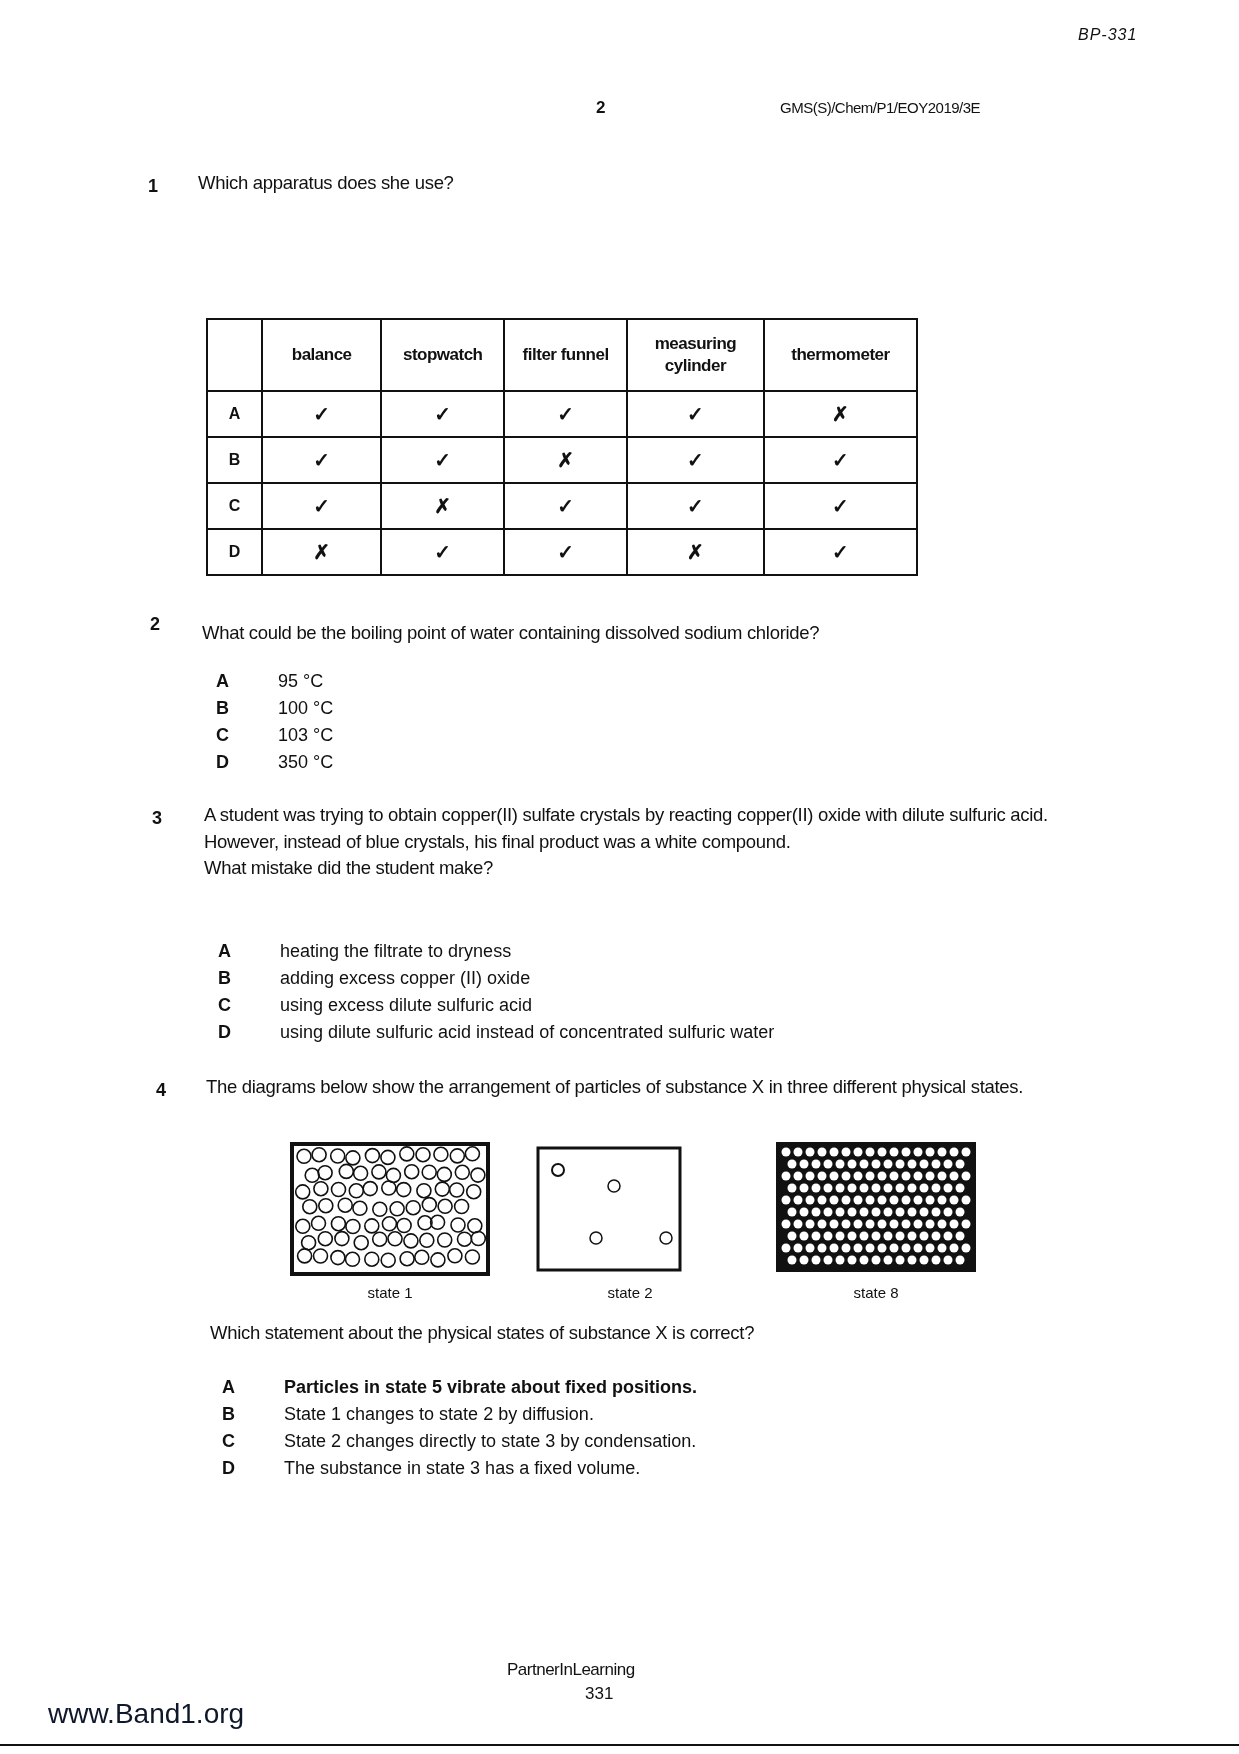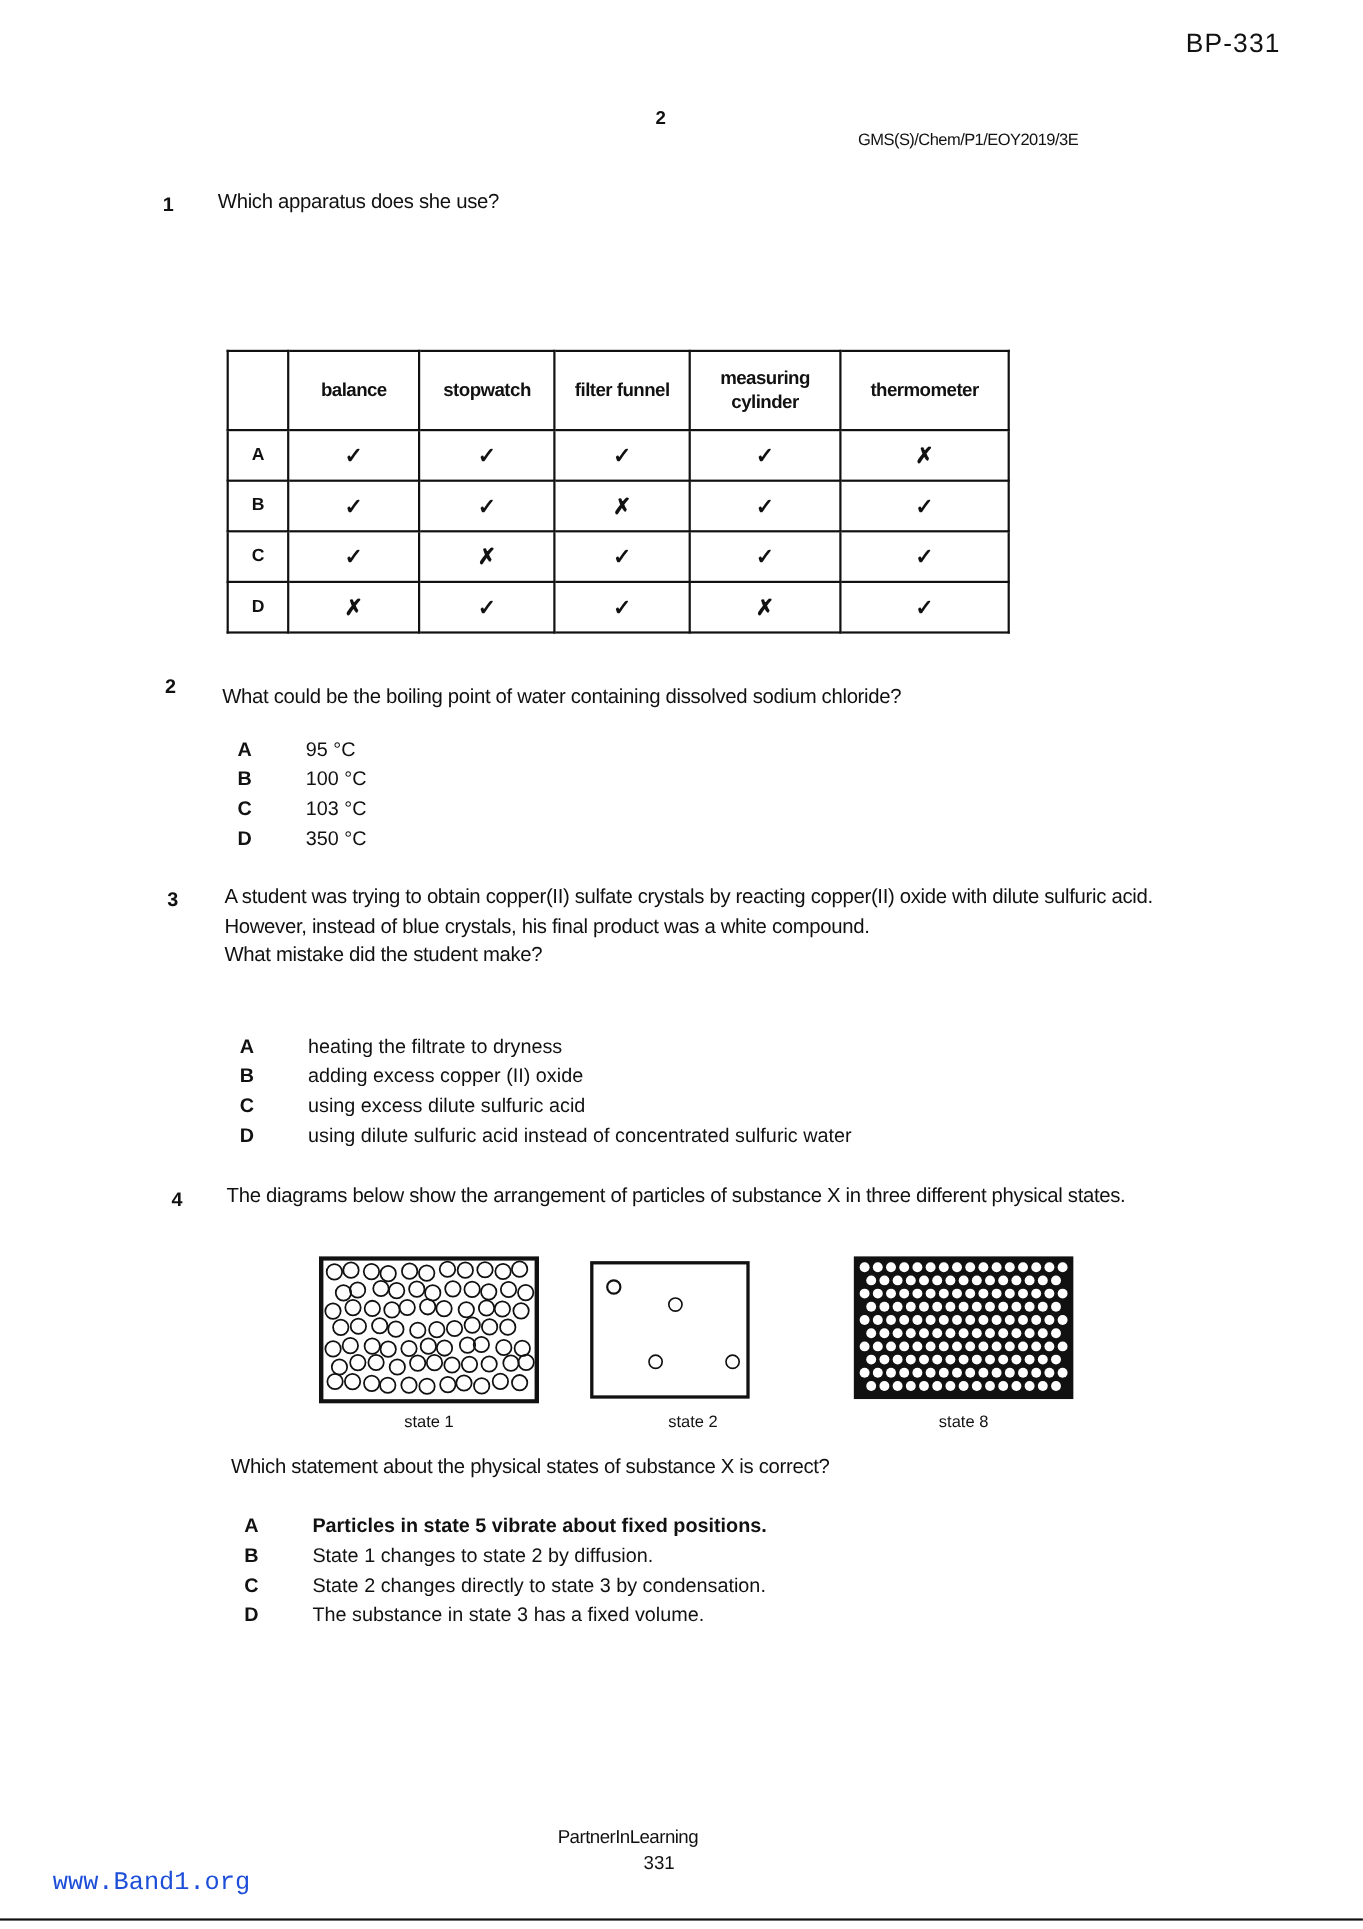--- a/index.html
+++ b/index.html
@@ -1,35 +1,35 @@
 <!DOCTYPE html>
 <html><head>
 <meta charset="utf-8">
 <style>
   html, body { margin: 0; padding: 0; background: #ffffff; }
   body { width: 1239px; height: 1754px; position: relative; overflow: hidden;
          font-family: "Liberation Sans", sans-serif; color: #111; }
   .abs { position: absolute; }
-  .code-top { left: 1078px; top: 26px; font-size: 24px; letter-spacing: 1px; font-family: "Liberation Sans", sans-serif; }
+  .code-top { left: 1078px; top: 26px; font-size: 16px; letter-spacing: 1px; font-family: "Liberation Sans", sans-serif; font-style: italic; }
   .page-num { left: 596px; top: 98px; font-size: 17px; font-weight: bold; }
-  .paper-code { left: 780px; top: 99px; font-size: 15px; letter-spacing: -0.5px; margin-top: 20px; }
+  .paper-code { left: 780px; top: 99px; font-size: 15px; letter-spacing: -0.5px; }
   .qnum { font-size: 18px; font-weight: bold; }
   .qtext { font-size: 18.5px; line-height: 26.5px; letter-spacing: -0.3px; }
   .opts { font-size: 18px; line-height: 27px; }
   .opt { display: flex; }
   .opt .lt { width: 62px; font-weight: bold; }
   table.app { border-collapse: collapse; font-size: 17px; }
   table.app td, table.app th { border: 2px solid #111; text-align: center; padding: 0; }
   table.app th { font-weight: bold; font-size: 17px; line-height: 22px; letter-spacing: -0.5px; height: 70px; }
   table.app td { height: 44px; font-size: 20px; font-weight: bold; }
   table.app td.rowlab { font-size: 16px; width: 54px; }
   .state-lbl { font-size: 15px; text-align: center; width: 120px; }
   .footer-partner { left: 470px; top: 1660px; font-size: 17px; letter-spacing: -0.5px; margin-left: 37px; }
   .footer-num { left: 585px; top: 1684px; font-size: 17px; }
-  .footer-web { left: 48px; top: 1698px; font-size: 23px; font-family: Liberation Mono, monospace; color: #1d4ed8; }
+  .footer-web { left: 48px; top: 1698px; font-size: 28px; font-family: Liberation Sans, sans-serif; color: #0f172a; }
   .footer-rule { left: 0; top: 1744px; width: 1239px; height: 2px; background: #111; }
 </style>
 </head>
 <body>
 
 <div class="abs code-top">BP-331</div>
 <div class="abs page-num">2</div>
 <div class="abs paper-code">GMS(S)/Chem/P1/EOY2019/3E</div>
 
 <div class="abs qnum" style="left:148px; top:176px;">1</div>

